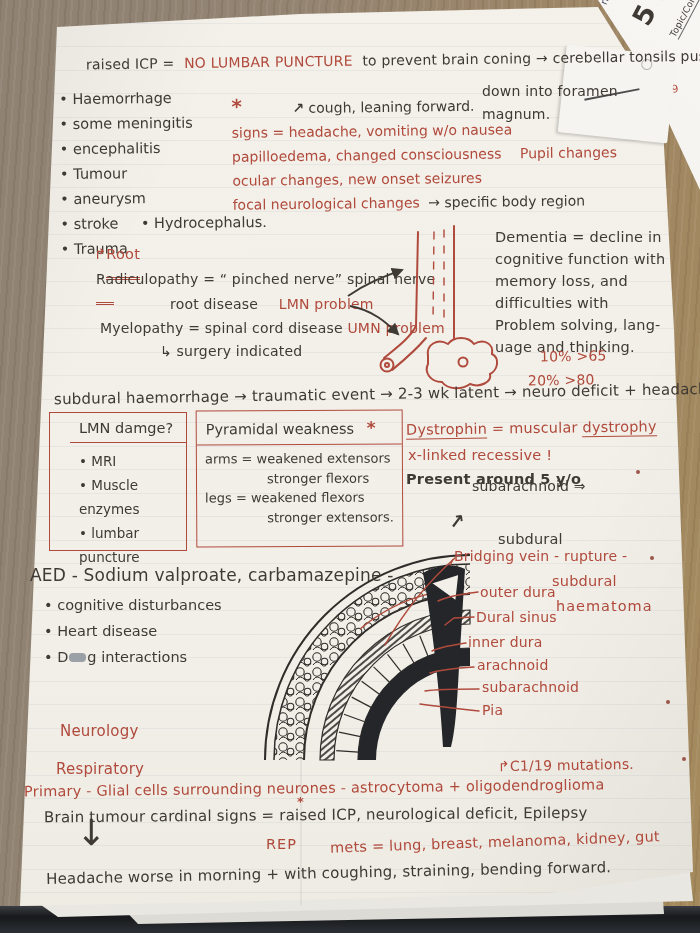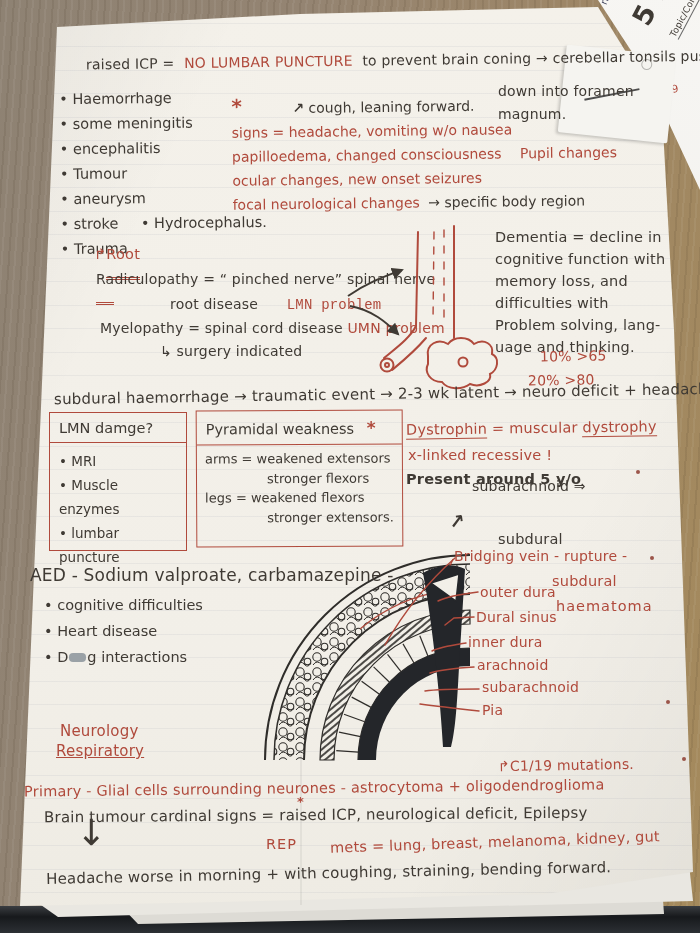--- a/index.html
+++ b/index.html
@@ -76,21 +76,21 @@
 <div class="abs edge-dot" style="left:636px; top:470px;"></div>
 <div class="abs edge-dot" style="left:650px; top:556px;"></div>
 <div class="abs edge-dot" style="left:666px; top:700px;"></div>
 <div class="abs edge-dot" style="left:682px; top:757px;"></div>
 
 <div class="t ink" style="left:86px; top:52px; font-size:14px; transform:rotate(-0.8deg);">
   <span>raised ICP =</span>
   <span class="red" style="margin:0 5px;">NO LUMBAR PUNCTURE</span>
   <span>to prevent brain coning → cerebellar tonsils push</span>
 </div>
-<div class="t ink prewrap" style="left:482px; top:80px; font-size:14px; line-height:23px; white-space:pre-line;margin-left:16px;">down into foramen
+<div class="t ink prewrap" style="left:482px; top:80px; font-size:14px; line-height:23px; white-space:pre-line;">down into foramen
 magnum.</div>
 
 <div class="abs" style="left:60px; top:86px; font-size:14.5px; line-height:25px; transform:rotate(-0.6deg);">
   <div class="ink bullet">Haemorrhage</div>
   <div class="ink bullet">some meningitis</div>
   <div class="ink bullet">encephalitis</div>
   <div class="ink bullet">Tumour</div>
   <div class="ink bullet">aneurysm</div>
   <div class="ink">
     <span class="bullet">stroke</span>
@@ -119,21 +119,21 @@
 
 <div class="t red" style="left:94px; top:246px; font-size:14.5px;">
   <span>↱</span><span class="dul">Root</span>
 </div>
 <div class="t ink" style="left:96px; top:271px; font-size:14px;">
   <span class="dul" style="border-color:#b04a3c;">Ra</span><span>diculopathy =</span>
   <span>“ pinched nerve” spinal nerve</span>
 </div>
 <div class="t ink" style="left:170px; top:296px; font-size:14px;">
   <span>root disease</span>
-  <span class="red" style="margin-left:24px;font-family:Liberation Mono, monospace;">LMN problem</span>
+  <span class="red" style="margin-left:16px;">LMN problem</span>
 </div>
 <div class="t ink" style="left:100px; top:320px; font-size:14px;">
   <span>Myelopathy =</span>
   <span>spinal cord disease</span>
   <span class="red">UMN problem</span>
 </div>
 <div class="t ink" style="left:160px; top:343px; font-size:14px;">↳ surgery indicated</div>
 
 <svg style="left:338px; top:226px;" width="170" height="160" viewBox="0 0 170 160">
   <defs>
@@ -163,21 +163,21 @@
 cognitive function with
 memory loss, and
 difficulties with
 Problem solving, lang-
 uage and thinking.</div>
 <div class="t red" style="left:540px; top:348px; font-size:14px; transform:rotate(-1deg);">10% &gt;65</div>
 <div class="t red" style="left:528px; top:372px; font-size:14px; transform:rotate(-1deg);">20% &gt;80</div>
 
 <div class="t ink" style="left:54px; top:385px; font-size:15px; transform:rotate(-0.9deg);">subdural haemorrhage → traumatic event → 2-3 wk latent → neuro deficit + headache</div>
 
-<div class="rbox" style="left:49px; top:412px; width:138px; height:139px;">
+<div class="rbox" style="left:49px; top:412px; width:138px; height:139px;padding-left:20px;">
   <div class="hdr ink" style="font-size:14.5px;">LMN damge?</div>
   <div style="padding:6px 9px; font-size:13.5px; line-height:24px;">
     <div class="ink bullet">MRI</div>
     <div class="ink bullet">Muscle enzymes</div>
     <div class="ink bullet">lumbar puncture</div>
   </div>
 </div>
 <div class="rbox" style="left:196px; top:410px; width:207px; height:137px; transform:rotate(-0.3deg);">
   <div class="hdr ink" style="font-size:14.5px;">
     <span>Pyramidal weakness</span>
@@ -269,28 +269,28 @@
 <div class="t red" style="left:556px; top:598px; font-size:14.5px; letter-spacing:1px;">haematoma</div>
 <div class="t red" style="left:480px; top:584px; font-size:14px;">outer dura</div>
 <div class="t red" style="left:476px; top:609px; font-size:14px;">Dural sinus</div>
 <div class="t red" style="left:468px; top:634px; font-size:14px;">inner dura</div>
 <div class="t red" style="left:477px; top:657px; font-size:14px;">arachnoid</div>
 <div class="t red" style="left:482px; top:679px; font-size:14px;">subarachnoid</div>
 <div class="t red" style="left:482px; top:702px; font-size:14px;">Pia</div>
 
 <div class="t ink" style="left:30px; top:565px; font-size:17px;">AED - Sodium valproate, carbamazepine -</div>
 <div class="abs" style="left:44px; top:592px; font-size:14.5px; line-height:26px;">
-  <div class="ink bullet">cognitive difficulties</div>
+  <div class="ink bullet">cognitive disturbances</div>
   <div class="ink bullet">Heart disease</div>
   <div class="ink">
     <span class="bullet">D</span><span class="smudge"></span><span>g interactions</span>
   </div>
 </div>
 <div class="t red" style="left:60px; top:722px; font-size:15px;">Neurology</div>
-<div class="t red" style="left:56px; top:742px; font-size:15px;text-decoration:underline;">Respiratory</div>
+<div class="t red" style="left:56px; top:760px; font-size:15px;">Respiratory</div>
 
 <div class="t red" style="left:498px; top:757px; font-size:14px; transform:rotate(-1deg);">
   <span>↱</span><span>C1/19 mutations.</span>
 </div>
 <div class="t red" style="left:24px; top:780px; font-size:14.5px; transform:rotate(-0.7deg);">Primary - Glial cells surrounding neurones - astrocytoma + oligodendroglioma</div>
 <div class="t red" style="left:297px; top:794px; font-size:13px; font-weight:bold;">*</div>
 <div class="t ink" style="left:44px; top:806px; font-size:15px; transform:rotate(-0.5deg);">Brain tumour cardinal signs = raised ICP, neurological deficit, Epilepsy</div>
 <div class="t ink" style="left:76px; top:812px; font-size:36px;">↓</div>
 <div class="t red" style="left:266px; top:836px; font-size:14.5px; font-weight:normal; letter-spacing:1px;">REP</div>
 <div class="t red" style="left:330px; top:834px; font-size:14.5px; transform:rotate(-2deg);">mets = lung, breast, melanoma, kidney, gut</div>

